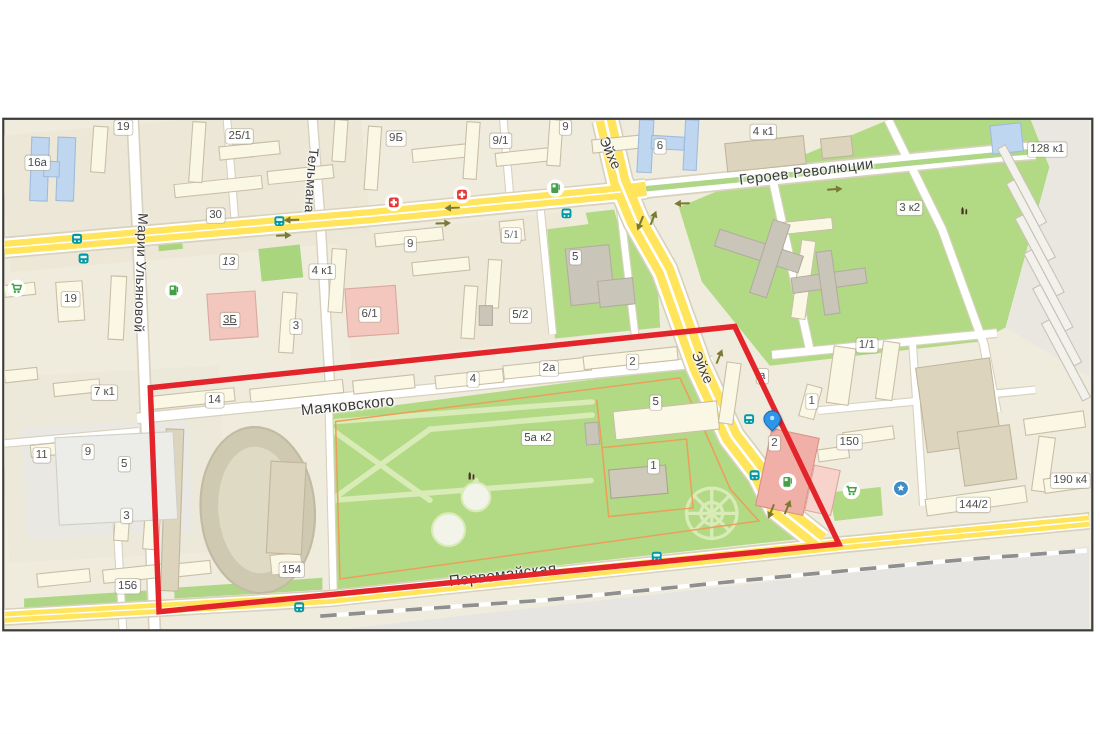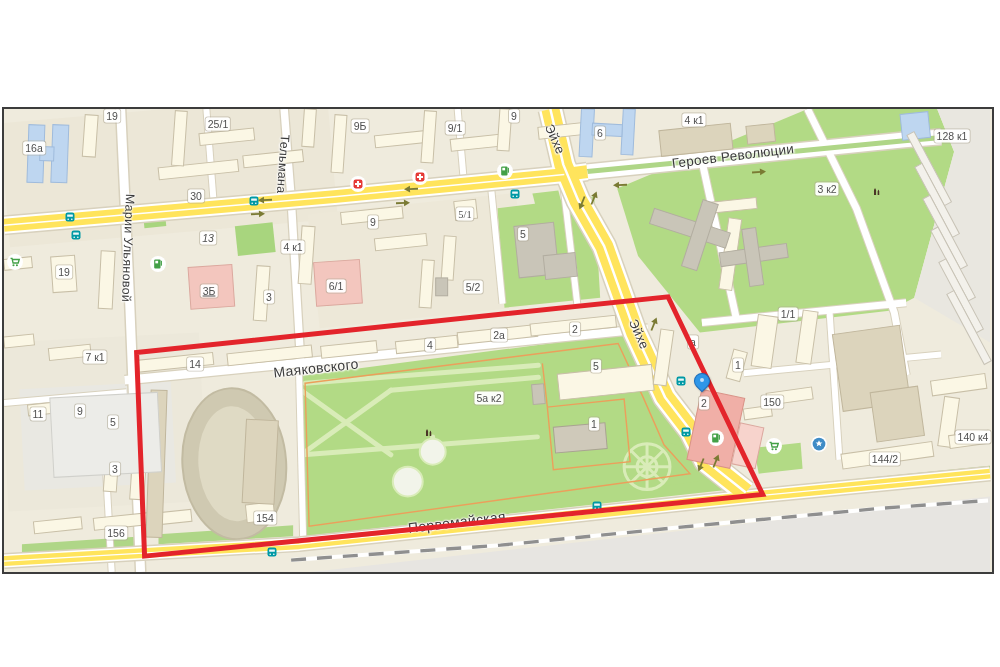--- a/index.html
+++ b/index.html
@@ -274,21 +274,21 @@
         <span class="hnum" style="left: 571px; top: 220px;">2</span>
         <span class="hnum" style="left: 592px; top: 257px;">5</span>
         <span class="hnum" style="left: 784px; top: 205px;">1/1</span>
         <span class="hnum" style="left: 689px; top: 233px;">а</span>
         <span class="hnum" style="left: 734px; top: 256px;">1</span>
         <span class="hnum" style="left: 485px; top: 289px;">5а к2</span>
         <span class="hnum" style="left: 590px; top: 315px;">1</span>
         <span class="hnum" style="left: 700px; top: 294px;">2</span>
         <span class="hnum" style="left: 768px; top: 293px;">150</span>
         <span class="hnum" style="left: 1027px; top: 283px;">140</span>
-        <span class="hnum" style="left: 969px; top: 328px;">140 к4</span>
+        <span class="hnum" style="left: 969px; top: 328px;">190 к4</span>
         <span class="hnum" style="left: 881px; top: 350px;">144/2</span>
         <span class="hnum" style="left: 34px; top: 305px;">11</span>
         <span class="hnum" style="left: 76px; top: 302px;">9</span>
         <span class="hnum" style="left: 109px; top: 313px;">5</span>
         <span class="hnum" style="left: 111px; top: 360px;">3</span>
         <span class="hnum" style="left: 112px; top: 424px;">156</span>
         <span class="hnum" style="left: 261px; top: 409px;">154</span>
       </div>
     <div class="layer" id="pois">
         <span class="poi" style="left: 354px; top: 75px;">

